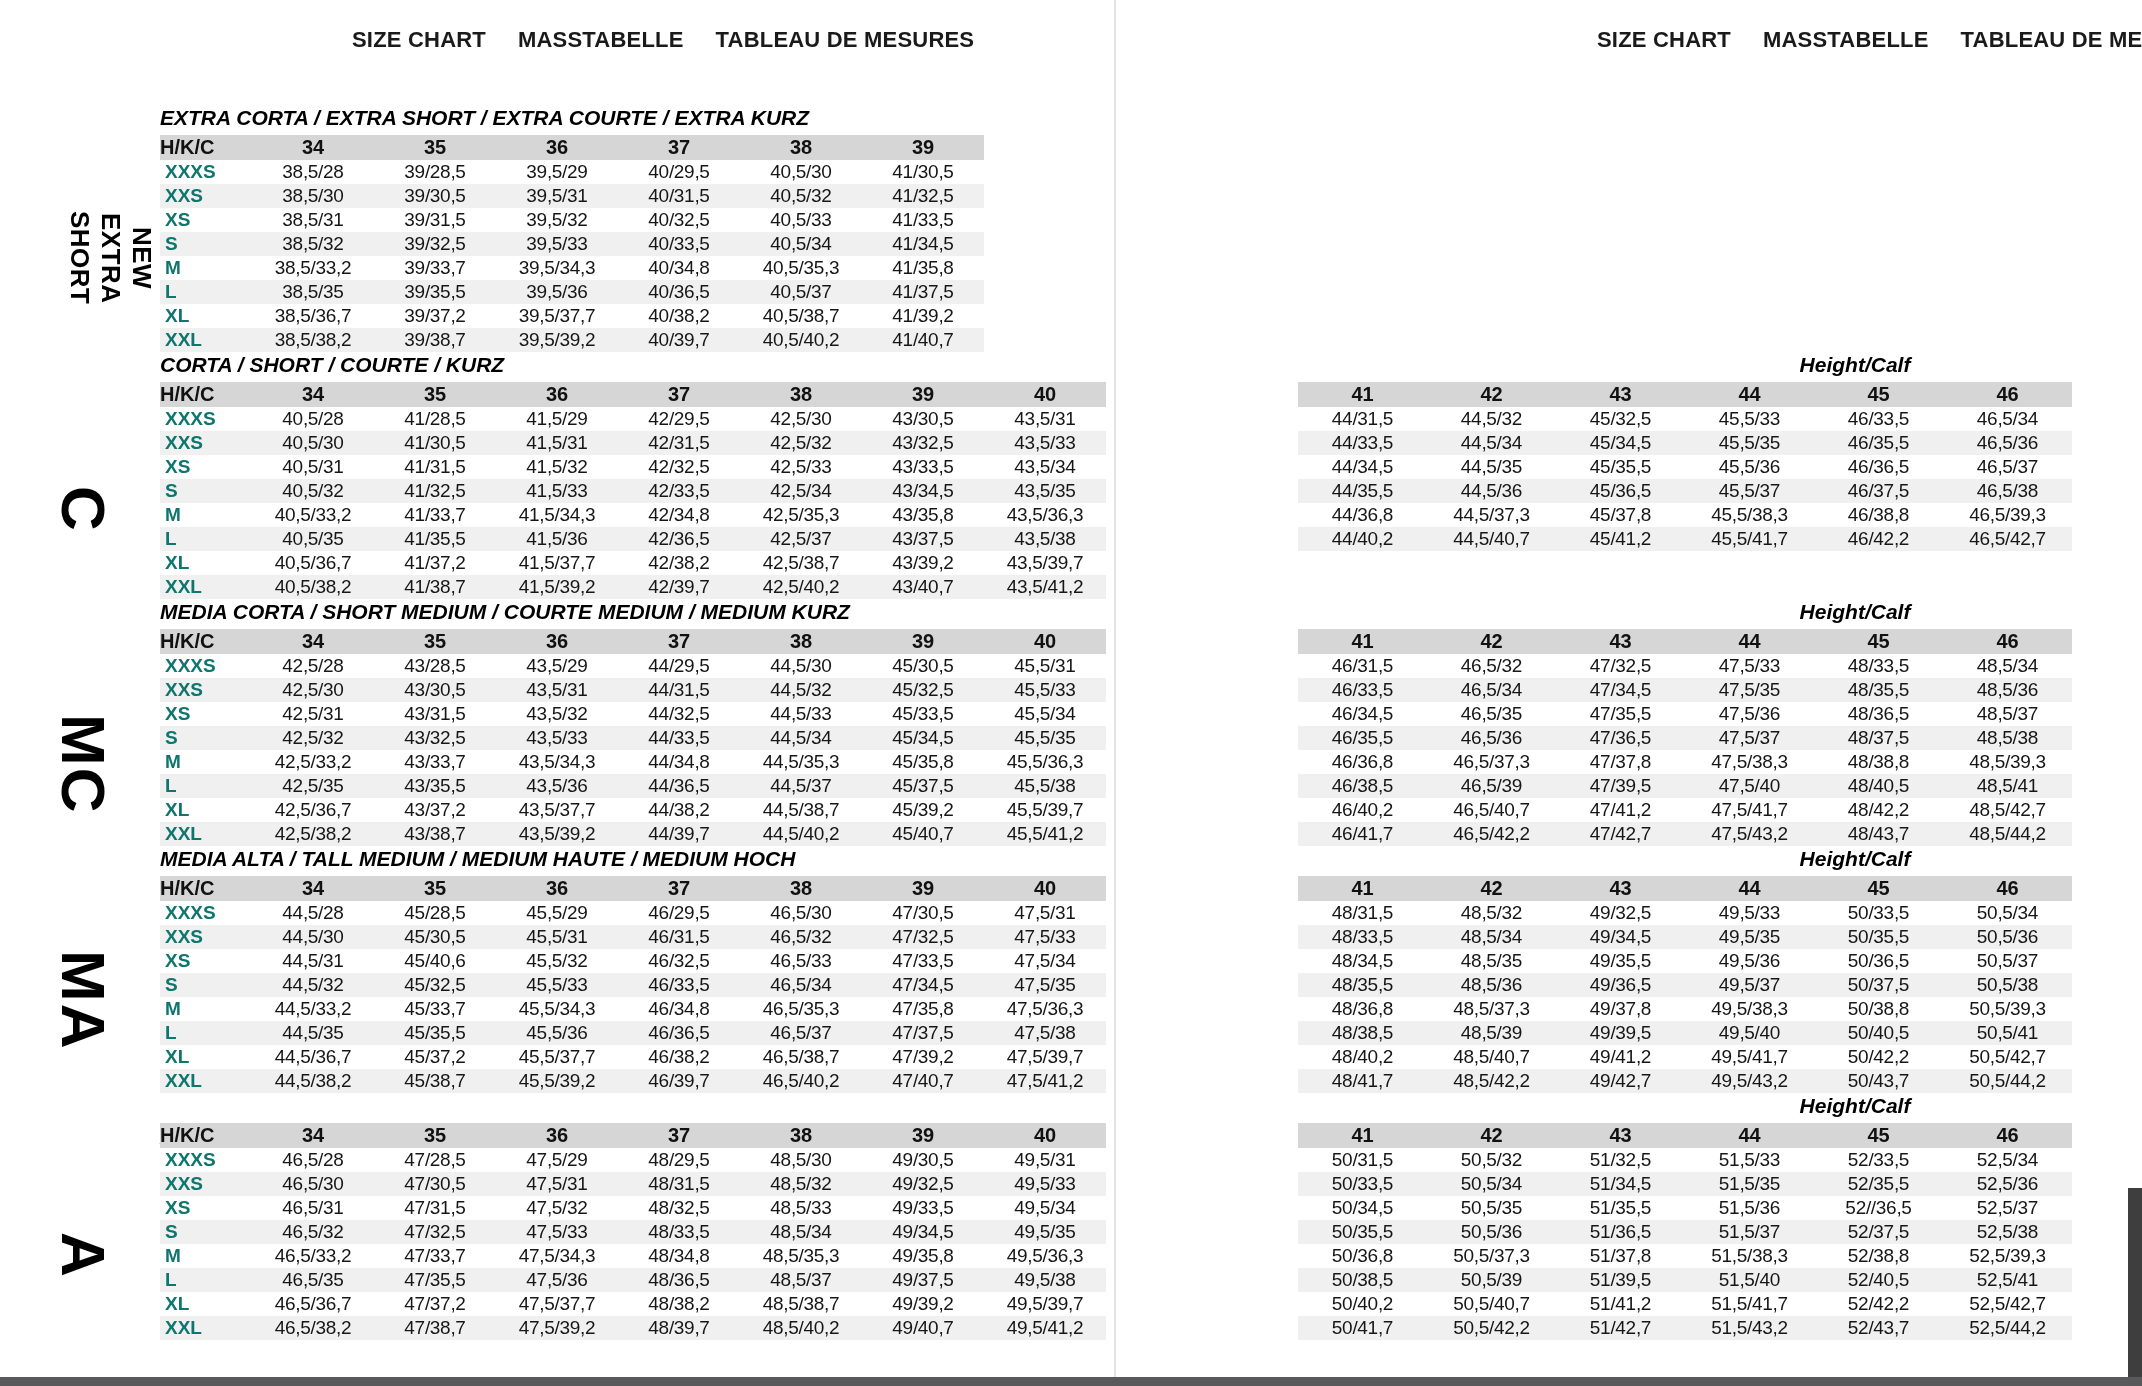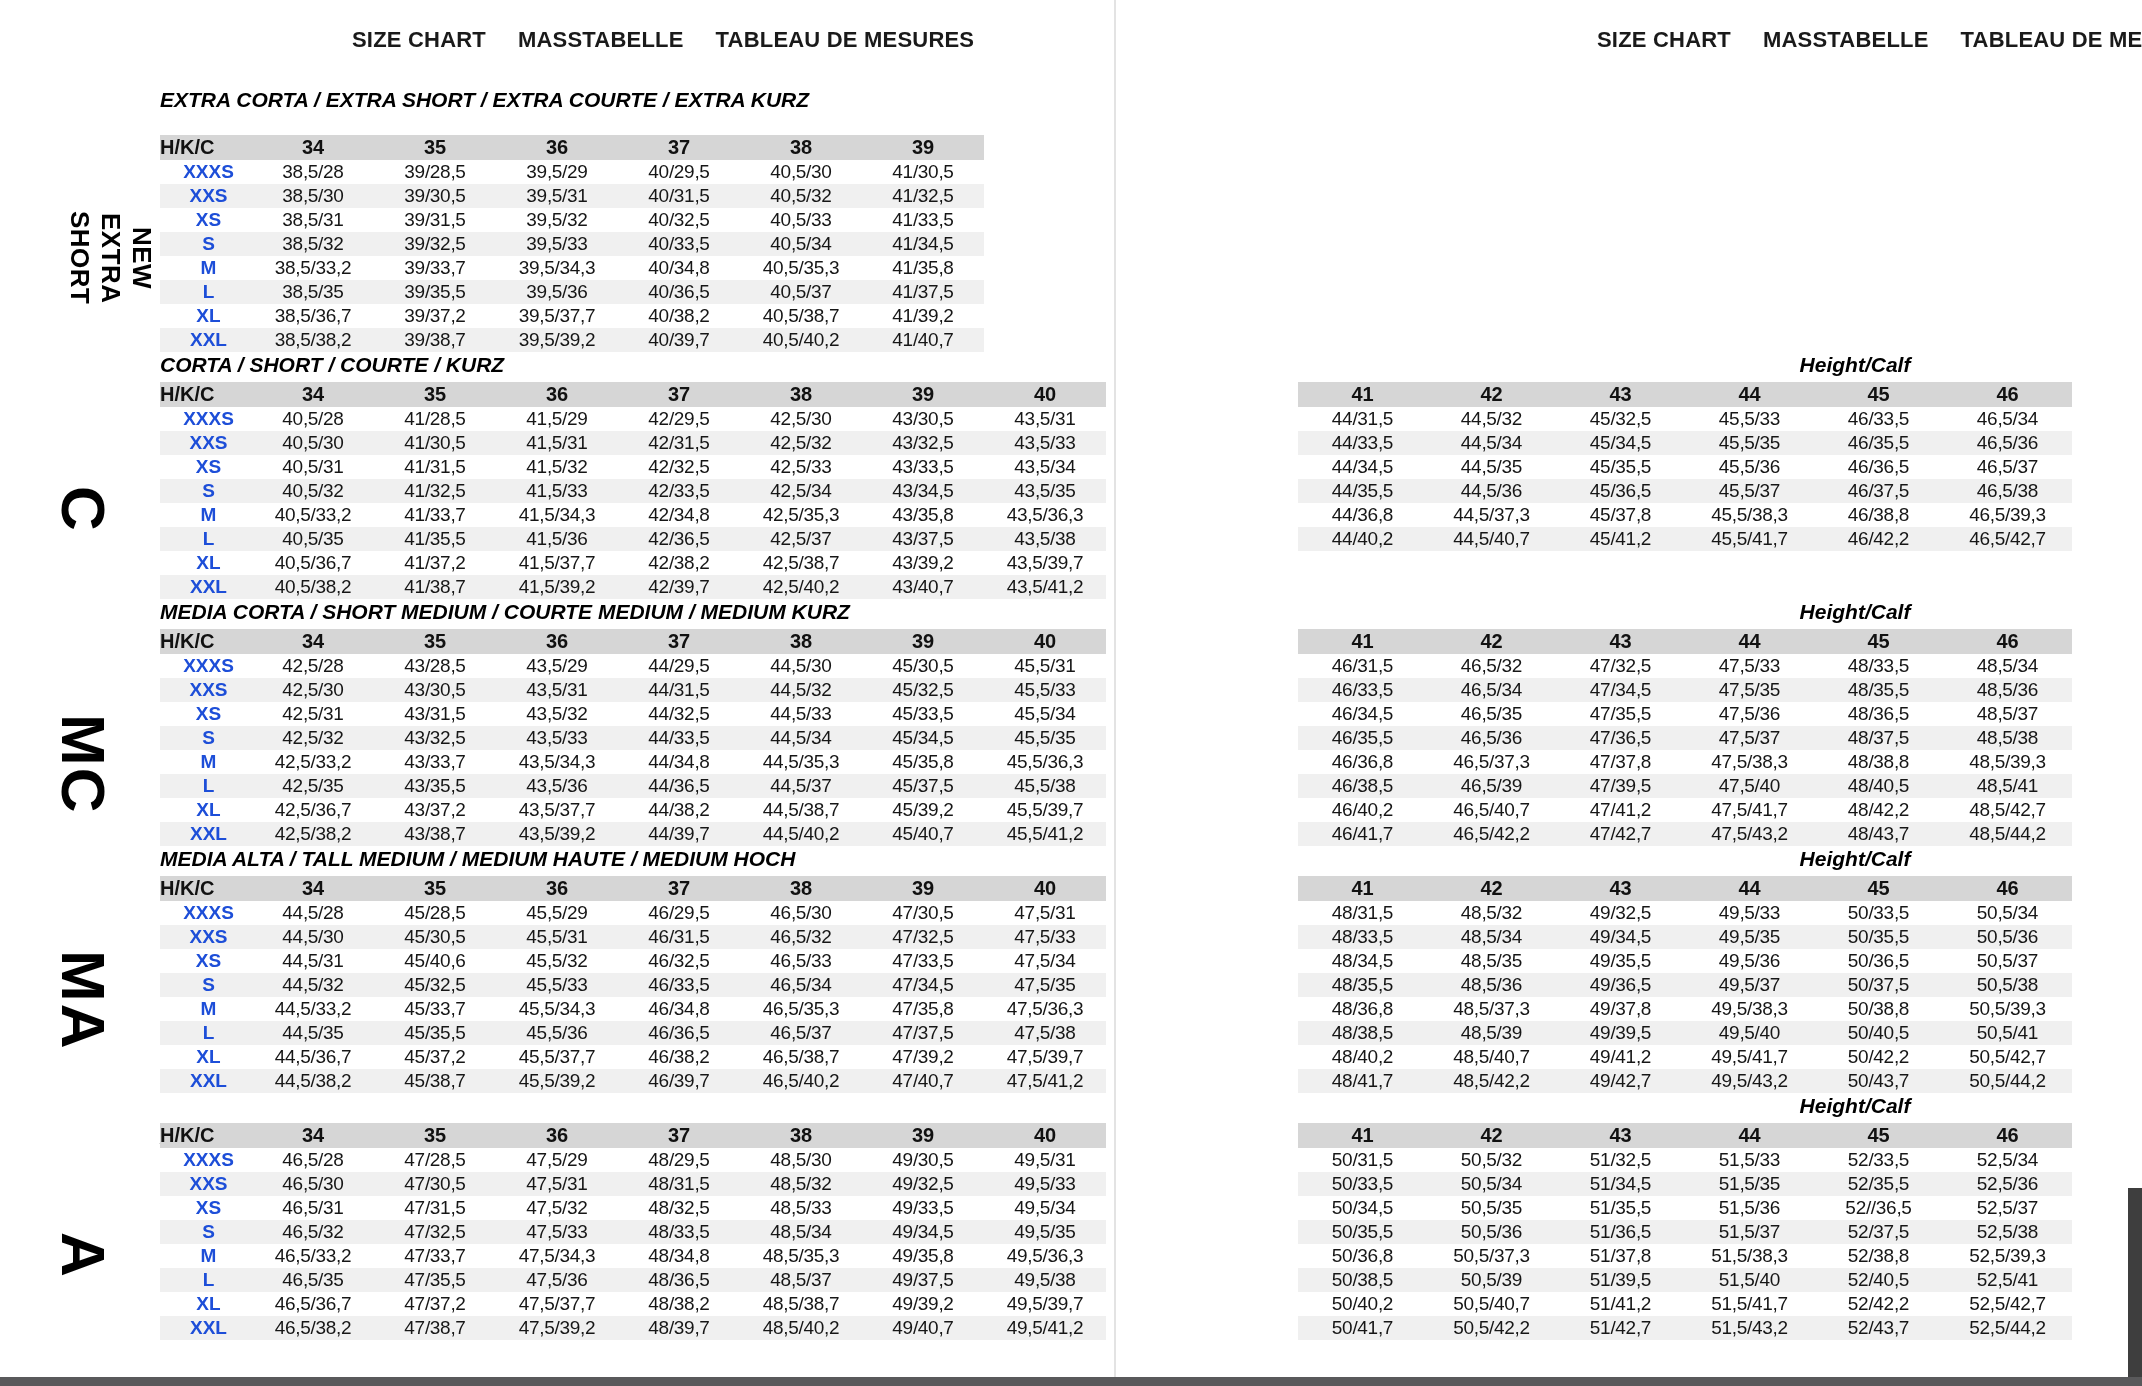--- a/index.html
+++ b/index.html
@@ -16,40 +16,40 @@
   
   .hdr{position:absolute;top:27px;font-weight:700;font-size:22px;white-space:nowrap;color:#1a1a1a;letter-spacing:.2px;}
   .hdr span{margin-right:32px;}
   .hdr span:last-child{margin-right:0;}
   #hdr-left{left:352px;}
   #hdr-right{left:1597px;}
 
   
   .tbl-title{position:absolute;left:160px;font-size:21px;font-weight:700;font-style:italic;white-space:nowrap;color:#000;}
   .hc-label{position:absolute;left:1788px;width:134px;text-align:center;font-size:21px;font-weight:700;font-style:italic;color:#000;}
-  .title0{top:88px}.title1{top:353px}.title2{top:600px}.title3{top:847px}.title4{top:1125px}
+  .title0{top:106px}.title1{top:353px}.title2{top:600px}.title3{top:847px}.title4{top:1125px}
   .hc1{top:353px}.hc2{top:600px}.hc3{top:847px}.hc4{top:1094px}
 
   
   .tblc{position:absolute;}
   .tblc.left{left:160px;}
   .tblc.right{left:1298px;}
   .top0{top:135px}.top1{top:382px}.top2{top:629px}.top3{top:876px}.top4{top:1123px}
 
   table.sztbl{border-collapse:collapse;table-layout:fixed;border:none;}
   .sztbl th{
     background:#d6d6d6;font-weight:700;font-size:20px;height:25px;padding:0;
     text-align:center;line-height:25px;white-space:nowrap;
   }
   .sztbl th.lbl{text-align:left;padding-left:0;}
   .sztbl td{
     font-size:19px;height:24px;padding:0;text-align:center;line-height:24px;
     letter-spacing:-0.3px;white-space:nowrap;color:#161616;
   }
-  .sztbl td.lbl{text-align:center;padding-left:5px;font-weight:700;letter-spacing:0;color:#1d4ed8;}
+  .sztbl td.lbl{text-align:left;padding-left:5px;font-weight:700;letter-spacing:0;color:#0f766e;}
   .sztbl tbody tr:nth-child(even) td{background:#f0f0f0;}
 
   
   .vlabel{position:absolute;writing-mode:vertical-rl;font-weight:700;color:#000;}
   #v-new-extra{left:64px;top:183px;height:150px;font-size:26px;line-height:31px;letter-spacing:.5px;text-align:center;white-space:pre-line;}
   .bigletter{left:48px;font-size:62px;line-height:70px;letter-spacing:2px;}
   #bl-c{top:486px}
   #bl-mc{top:714px}
   #bl-ma{top:950px}
   #bl-a{top:1232px}

